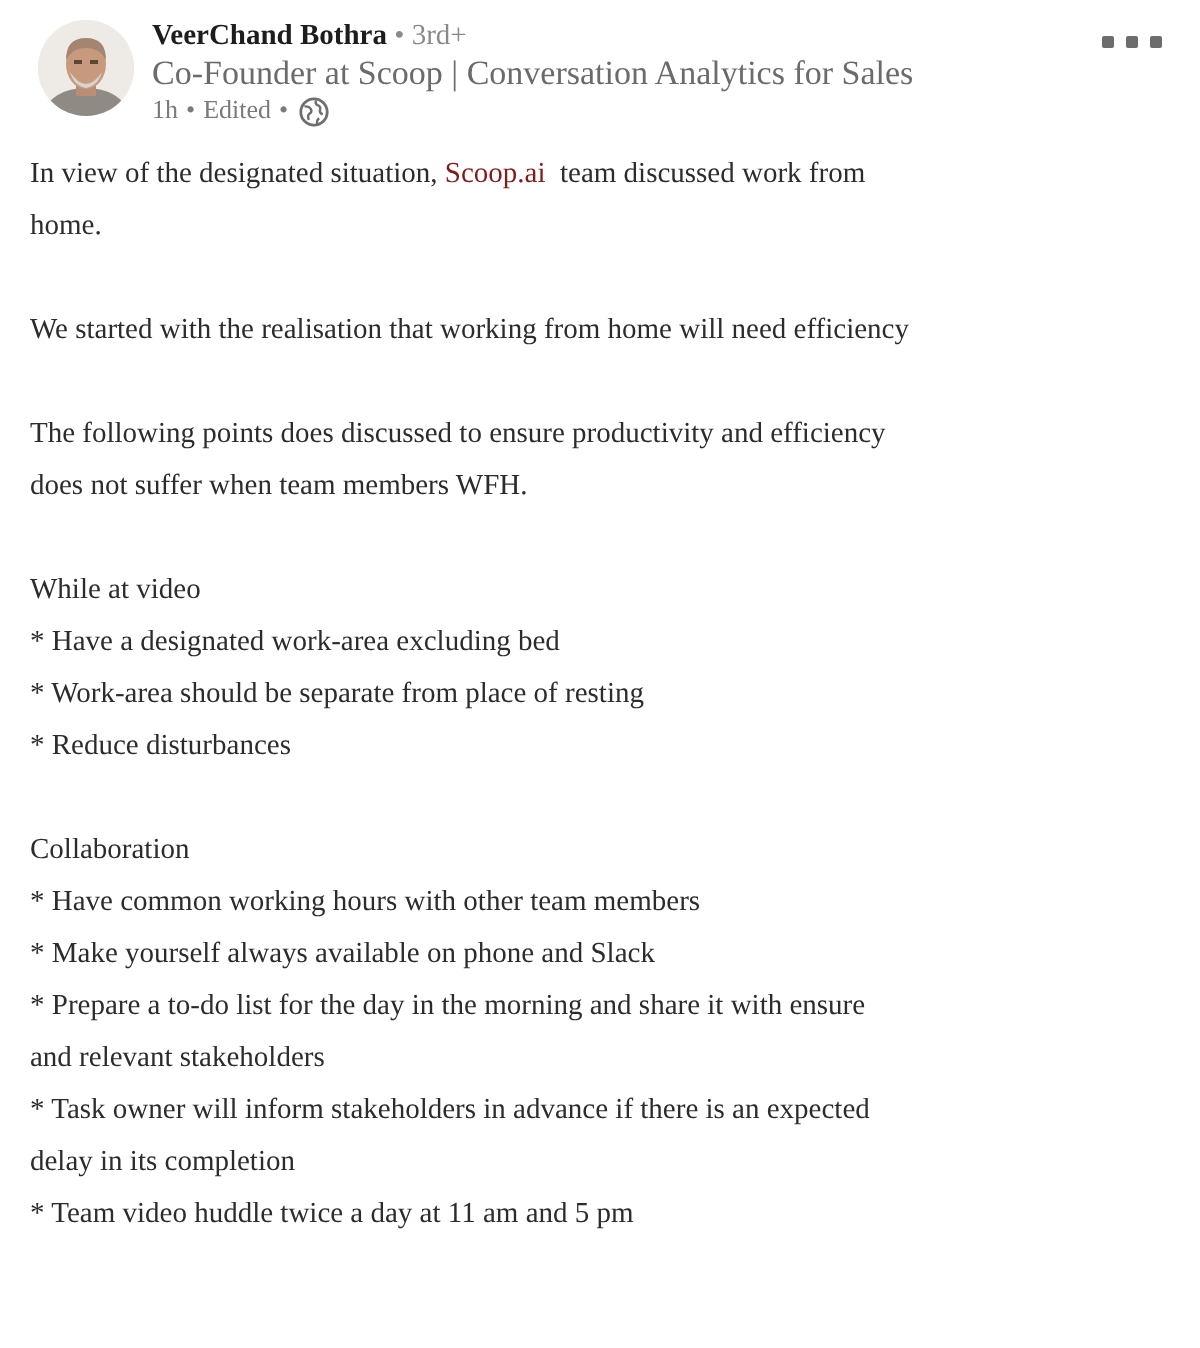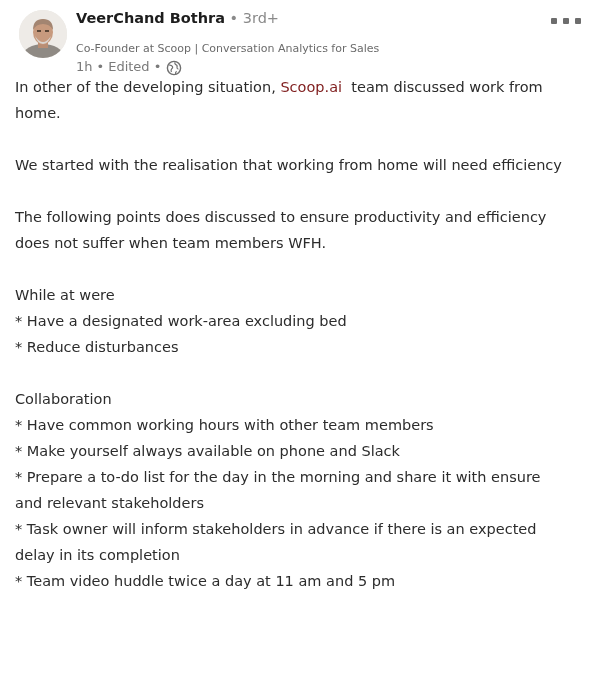--- a/index.html
+++ b/index.html
@@ -12,20 +12,21 @@
       height: 674px;
       overflow: hidden;
       font-family: "DejaVu Sans", "Liberation Sans", sans-serif;
       color: #2f2f2f;
       position: relative;
     }
     .post {
       position: relative;
       width: 600px;
       height: 582px;
+      font-family: Liberation Serif, serif;
     }
     .header {
       position: absolute;
       left: 0;
       top: 0;
       width: 600px;
       height: 72px;
     }
     .avatar {
       position: absolute;
@@ -50,25 +51,25 @@
     }
     .name {
       font-weight: bold;
       color: #1d1d1d;
     }
     .degree, .sep {
       color: #8a8a8a;
       font-weight: normal;
     }
     .headline {
-      font-size: 11px;
+      font-size: 17px;
       line-height: 18px;
       color: #6b6b6b;
       white-space: nowrap;
-      margin-top: 13px;
+      margin-top: 1px;
     }
     .meta {
       font-size: 13px;
       line-height: 18px;
       color: #7a7a7a;
       white-space: nowrap;
       display: flex;
       align-items: flex-end;
       gap: 4px;
     }
@@ -157,36 +158,37 @@
 
     <div class="more-button">
       <span></span>
       <span></span>
       <span></span>
     </div>
   </div>
 
   <div class="body">
     <p class="para">
-      <span class="line"><span>In other of the developing situation, </span><a class="link">Scoop.ai</a><span style="white-space:pre">  team discussed work from</span></span>
+      <span class="line"><span>In view of the designated situation, </span><a class="link">Scoop.ai</a><span style="white-space:pre">  team discussed work from</span></span>
       <span class="line">home.</span>
     </p>
 
     <p class="para">
       <span class="line">We started with the realisation that working from home will need efficiency</span>
     </p>
 
     <p class="para">
       <span class="line">The following points does discussed to ensure productivity and efficiency</span>
       <span class="line">does not suffer when team members WFH.</span>
     </p>
 
     <p class="para">
-      <span class="line">While at were</span>
+      <span class="line">While at video</span>
       <span class="line">* Have a designated work-area excluding bed</span>
+      <span class="line">* Work-area should be separate from place of resting</span>
       <span class="line">* Reduce disturbances</span>
     </p>
 
     <p class="para last">
       <span class="line">Collaboration</span>
       <span class="line">* Have common working hours with other team members</span>
       <span class="line">* Make yourself always available on phone and Slack</span>
       <span class="line">* Prepare a to-do list for the day in the morning and share it with ensure</span>
       <span class="line">and relevant stakeholders</span>
       <span class="line">* Task owner will inform stakeholders in advance if there is an expected</span>

